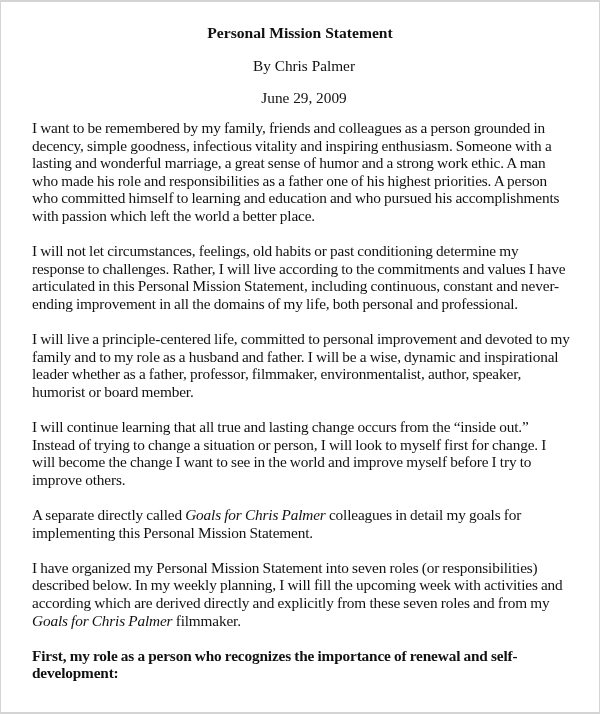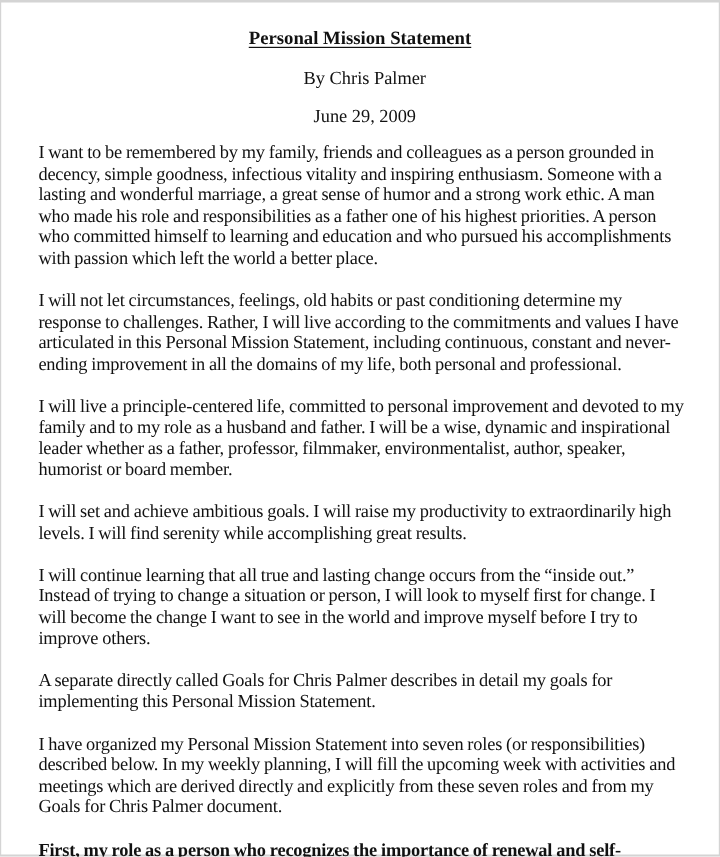--- a/index.html
+++ b/index.html
@@ -27,21 +27,20 @@
       line-height: 17.6px;
     }
     .title {
       position: absolute;
       top: 22px;
       left: 0;
       width: 100%;
       text-align: center;
       font-weight: bold;
       font-size: 15.6px;
-      text-decoration: underline;
       text-underline-offset: 2px;
       margin: 0;
     }
     .byline {
       position: absolute;
       top: 55px;
       left: 0;
       width: 100%;
       text-align: center;
       margin: 0;
@@ -60,34 +59,33 @@
       position: absolute;
       top: 117px;
       left: 31px;
       width: 540px;
     }
     .para {
       margin: 0 0 17.6px 0;
       word-spacing: -0.4px;
       letter-spacing: -0.15px;
     }
-    .para .ital { }
+    .para .ital { font-style: italic; }
     .para .bold { font-weight: bold; }
   </style>
 </head>
 <body>
 
 <div class="page">
   <p class="title">Personal Mission Statement</p>
   <p class="byline">By Chris Palmer</p>
   <p class="date">June 29, 2009</p>
 
   <div class="body">
     <p class="para">I want to be remembered by my family, friends and colleagues as a person grounded in decency, simple goodness, infectious vitality and inspiring enthusiasm. Someone with a lasting and wonderful marriage, a great sense of humor and a strong work ethic. A man who made his role and responsibilities as a father one of his highest priorities. A person who committed himself to learning and education and who pursued his accomplishments with passion which left the world a better place.</p>
     <p class="para">I will not let circumstances, feelings, old habits or past conditioning determine my response to challenges. Rather, I will live according to the commitments and values I have articulated in this Personal Mission Statement, including continuous, constant and never-ending improvement in all the domains of my life, both personal and professional.</p>
     <p class="para">I will live a principle-centered life, committed to personal improvement and devoted to my family and to my role as a husband and father. I will be a wise, dynamic and inspirational leader whether as a father, professor, filmmaker, environmentalist, author, speaker, humorist or board member.</p>
-    <p class="para">I will set and achieve ambitious goals. I will raise my productivity to extraordinarily high levels. I will find serenity while accomplishing great results.</p>
     <p class="para">I will continue learning that all true and lasting change occurs from the “inside out.” Instead of trying to change a situation or person, I will look to myself first for change. I will become the change I want to see in the world and improve myself before I try to improve others.</p>
-    <p class="para"><span>A separate directly called </span><span class="ital">Goals for Chris Palmer</span><span> describes in detail my goals for implementing this Personal Mission Statement.</span></p>
-    <p class="para"><span>I have organized my Personal Mission Statement into seven roles (or responsibilities) described below. In my weekly planning, I will fill the upcoming week with activities and meetings which are derived directly and explicitly from these seven roles and from my </span><span class="ital">Goals for Chris Palmer</span><span> document.</span></p>
+    <p class="para"><span>A separate directly called </span><span class="ital">Goals for Chris Palmer</span><span> colleagues in detail my goals for implementing this Personal Mission Statement.</span></p>
+    <p class="para"><span>I have organized my Personal Mission Statement into seven roles (or responsibilities) described below. In my weekly planning, I will fill the upcoming week with activities and according which are derived directly and explicitly from these seven roles and from my </span><span class="ital">Goals for Chris Palmer</span><span> filmmaker.</span></p>
     <p class="para"><span class="bold">First, my role as a person who recognizes the importance of renewal and self-development:</span><br></p>
   </div>
 </div>
 
 </body></html>

